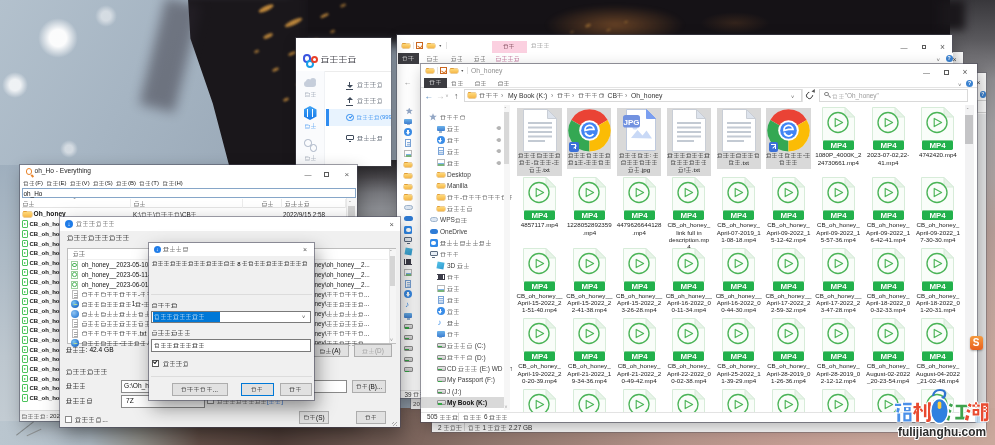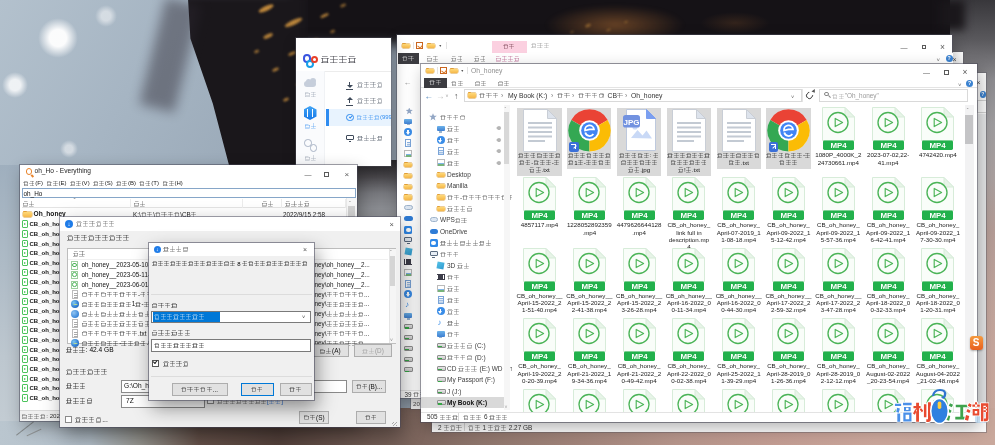--- a/index.html
+++ b/index.html
@@ -1035,13 +1035,16 @@
 <path d="M82.5 6.8 h7.8 v2.2 h-7.8 z M85.3 4.5 h2.2 v5 h-2.2 z M82.8 11.5 h7 v6.5 h-7 z M85 13.5 v2.5 h2.6 v-2.5 z" fill-rule="evenodd"></path>
 <path d="M91.5 5.5 h8 v15.5 q0 3 -2.8 3 h-2 v-2.9 h2 v-13 h-2.6 v16 h-2.6 z M93.8 9.3 h4 v1.8 h-4 z M93.8 12.6 h4 v1.8 h-4 z" fill-rule="evenodd"></path>
 </g>
 </g>
       </svg></div>
 <div style="position:absolute;left:929px;top:388px;width:22px;height:37px;"><svg width="22" height="37" viewBox="0 0 22 37">
 <path d="M4 8 q1 -6 7 -6 q6 0 5 5 q-.5 3 -3.5 3" fill="none" stroke="#2f74d0" stroke-width="2.2"></path>
 <ellipse cx="10.5" cy="23" rx="8.8" ry="12.5" fill="#2f80e0" stroke="#fff" stroke-width="1.5"></ellipse>
 <rect x="8.7" y="13.5" width="3.6" height="7.5" rx="1.8" fill="#ffcf3e"></rect>
 </svg></div>
+<div style="position:absolute;left:894px;top:422px;width:100px;height:18px;"><svg width="100" height="18" viewBox="0 0 100 18">
+<text x="48" y="13.5" text-anchor="middle" font-family="Liberation Sans" font-size="12.5" font-weight="bold" fill="#2b2b2b" stroke="#fff" stroke-width="2.2" paint-order="stroke" textLength="88" lengthAdjust="spacingAndGlyphs">fulijianghu.com</text>
+</svg></div>
 <div style="position:absolute;left:969.5px;top:336px;width:13px;height:14px;background:linear-gradient(#f59a3e,#e85f1e);border-radius:3px;box-shadow:0 1px 2px rgba(0,0,0,.3);color:#fff;font-weight:bold;font-size:10px;line-height:14px;text-align:center;">S</div>
 </div>
 </body></html>

